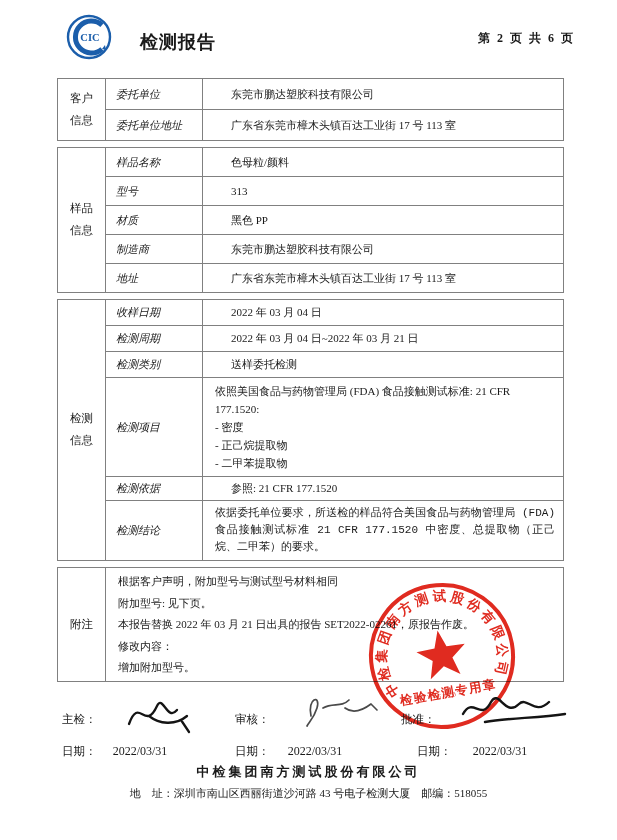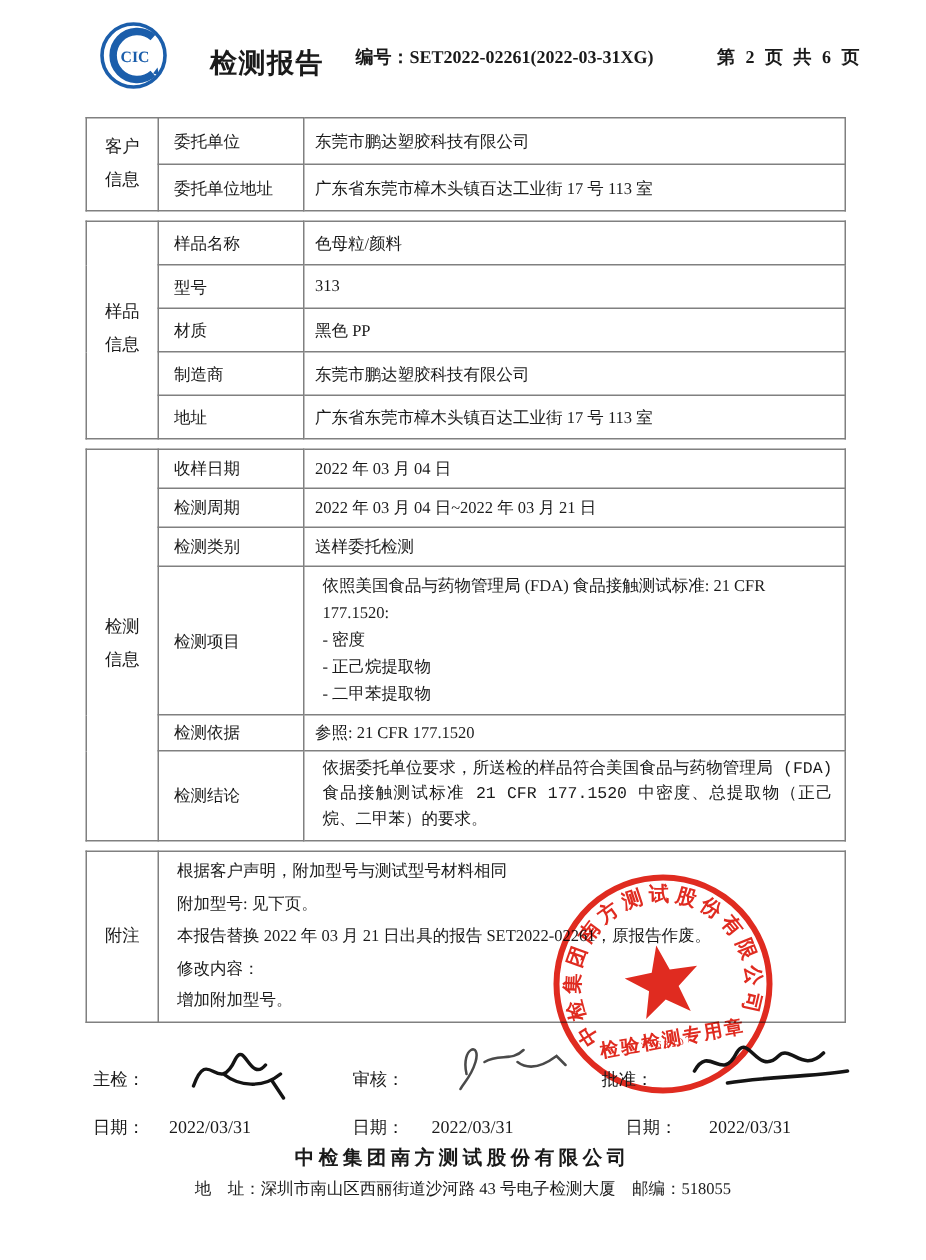--- a/index.html
+++ b/index.html
@@ -15,22 +15,22 @@
   .hdr-title { position:absolute; left:140px; top:30px; font-size:18px; font-weight:bold; letter-spacing:1px; }
   .hdr-no { position:absolute; left:237px; top:30px; font-size:12px; font-weight:bold; white-space:nowrap; }
   .hdr-page { position:absolute; left:478px; top:30px; font-size:12px; font-weight:bold; letter-spacing:2px; white-space:nowrap; }
 
   
   .content { position:absolute; left:57px; top:78px; width:506px; }
   table.sec { width:506px; border-collapse:collapse; table-layout:fixed; margin-bottom:6px; font-size:11px; }
   table.sec td { border:1px solid #808080; vertical-align:middle; }
   col.c1 { width:48px; } col.c2 { width:97px; } col.c3 { width:361px; }
   td.seclabel { text-align:center; line-height:1.9; font-size:11.5px; }
-  td.field { padding-left:10px; }
-  td.value { padding-left:7px; padding-right:10px; }
+  td.field { padding-left:10px;font-style:italic; }
+  td.value { padding-left:28px; padding-right:10px; }
   tr.h31 { height:31px; } tr.h29 { height:29px; } tr.h26 { height:26px; } tr.h24 { height:24px; }
   .mline { line-height:1.64; padding:4px 10px 4px 12px; }
   .mline div { white-space:nowrap; }
   .para { line-height:1.55; padding:4px 8px 4px 12px; text-align:justify;font-family:Liberation Mono, monospace; }
   .notelines { line-height:1.95; padding:3px 8px 3px 12px; }
 
   
   .sig-area { position:relative; height:70px; margin-top:14px; font-size:11.5px; }
   .sig-label { position:absolute; top:16px; white-space:nowrap; }
   .sig-svg { position:absolute; }
@@ -54,21 +54,20 @@
 
 <div class="page">
 
   <svg class="hdr-logo" viewBox="0 0 58 50">
     <circle cx="29" cy="25" r="21" fill="none" stroke="#1b5eab" stroke-width="2.4"></circle>
     <path d="M 42,13 A 16,16 0 1 0 42,37" fill="none" stroke="#1b5eab" stroke-width="5"></path>
     <path d="M 42,37 l 3,-4 l 1,5 z" fill="#1b5eab"></path>
     <text x="30" y="29" text-anchor="middle" font-size="10.5" font-weight="bold" class="blue" font-family="Liberation Serif, serif">CIC</text>
   </svg>
   <div class="hdr-title">检测报告</div>
-  <div class="hdr-no"><span>编号：</span><span>SET2022-02261(2022-03-31XG)</span></div>
   <div class="hdr-page">第 2 页 共 6 页</div>
 
   <div class="content">
 
     <table class="sec">
       <colgroup>
           <col class="c1">
           <col class="c2">
           <col class="c3">
         </colgroup>

